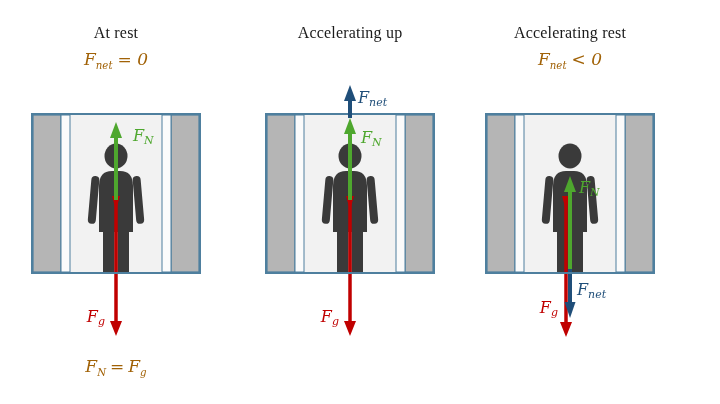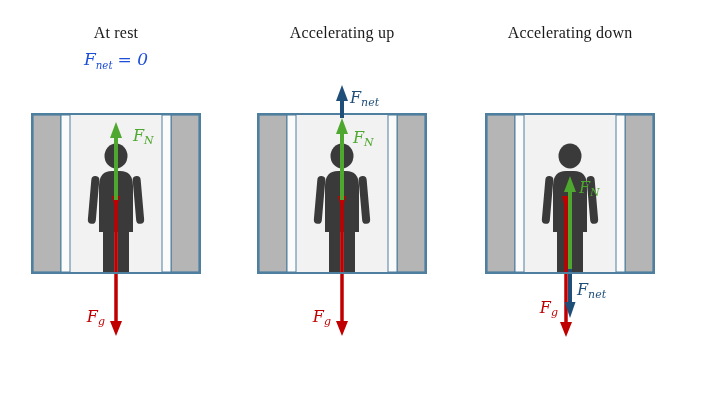--- a/index.html
+++ b/index.html
@@ -22,21 +22,21 @@
     color: #1a1a1a;
     letter-spacing: 0.2px;
   }
   .net-eq, .bottom-eq {
     position: absolute; left: 0;
     width: 100%;
     text-align: center;
     font-family: "DejaVu Serif", serif;
     font-style: italic;
     font-size: 17px;
-    color: #1d4ed8;
+    color: #a16207;
   }
   .net-eq { top: 49px; }
   .bottom-eq { top: 356px; }
   .net-eq sub, .bottom-eq sub { font-size: 0.60em; font-style: italic; }
   .eq-op { margin: 0 4px; }
   .eq-rest { margin-left: 5px; }
   .figure-svg { position: absolute; top: 0; left: 0; }
 
   .force-label {
     font-family: "DejaVu Serif", serif;
@@ -91,23 +91,24 @@
     </g>
     <g>
       <line class="shaft-green" x1="110" y1="200" x2="110" y2="136"></line>
       <polygon class="head-green" points="110,122 104,138 116,138"></polygon>
     </g>
     <rect class="box-outer" x="26" y="114" width="168" height="159"></rect>
     <text class="force-label lbl-green" x="127" y="141"><tspan>F</tspan><tspan class="svg-sub" dy="3">N</tspan></text>
     <text class="force-label lbl-red" x="99" y="322" text-anchor="end"><tspan>F</tspan><tspan class="svg-sub" dy="3">g</tspan></text>
   </svg>
 
+  <div class="bottom-eq"><span>F</span><sub>N</sub><span class="eq-op">=</span><span>F</span><sub>g</sub></div>
 </div>
 
-<div class="panel" style="left:232px">
+<div class="panel" style="left:240px">
   <div class="panel-title">Accelerating up</div>
 
   <svg class="figure-svg" width="220" height="404" viewBox="0 0 220 404">
     <g>
       <rect class="box-inner" x="27" y="115" width="166" height="157"></rect>
       <rect class="box-wall" x="27" y="115" width="28" height="157"></rect>
       <rect class="box-wall" x="165" y="115" width="28" height="157"></rect>
       <rect class="box-stripe" x="55" y="115" width="9" height="157"></rect>
       <rect class="box-stripe" x="156" y="115" width="9" height="157"></rect>
     </g>
@@ -134,21 +135,22 @@
       <polygon class="head-navy" points="110,85 104,101 116,101"></polygon>
     </g>
     <text class="force-label lbl-navy" x="118" y="103"><tspan>F</tspan><tspan class="svg-sub" dy="3">net</tspan></text>
     <text class="force-label lbl-green" x="121" y="143"><tspan>F</tspan><tspan class="svg-sub" dy="3">N</tspan></text>
     <text class="force-label lbl-red" x="99" y="322" text-anchor="end"><tspan>F</tspan><tspan class="svg-sub" dy="3">g</tspan></text>
   </svg>
 
 </div>
 
 <div class="panel" style="left:460px">
-  <div class="panel-title">Accelerating down</div>
+  <div class="panel-title">Accelerating rest</div>
+  <div class="net-eq"><span>F</span><sub>net</sub><span class="eq-rest">&lt; 0</span></div>
 
   <svg class="figure-svg" width="220" height="404" viewBox="0 0 220 404">
     <g>
       <rect class="box-inner" x="27" y="115" width="166" height="157"></rect>
       <rect class="box-wall" x="27" y="115" width="28" height="157"></rect>
       <rect class="box-wall" x="165" y="115" width="28" height="157"></rect>
       <rect class="box-stripe" x="55" y="115" width="9" height="157"></rect>
       <rect class="box-stripe" x="156" y="115" width="9" height="157"></rect>
     </g>
     <g class="person">

